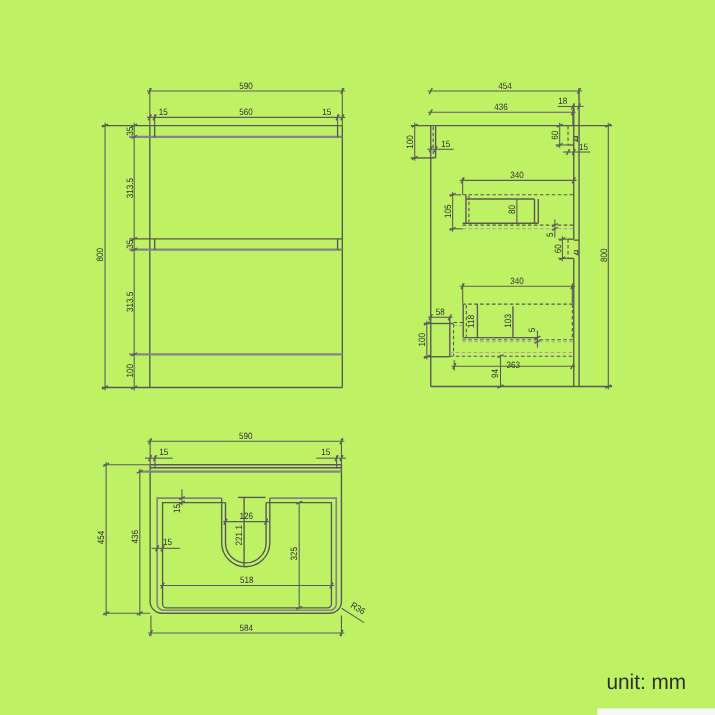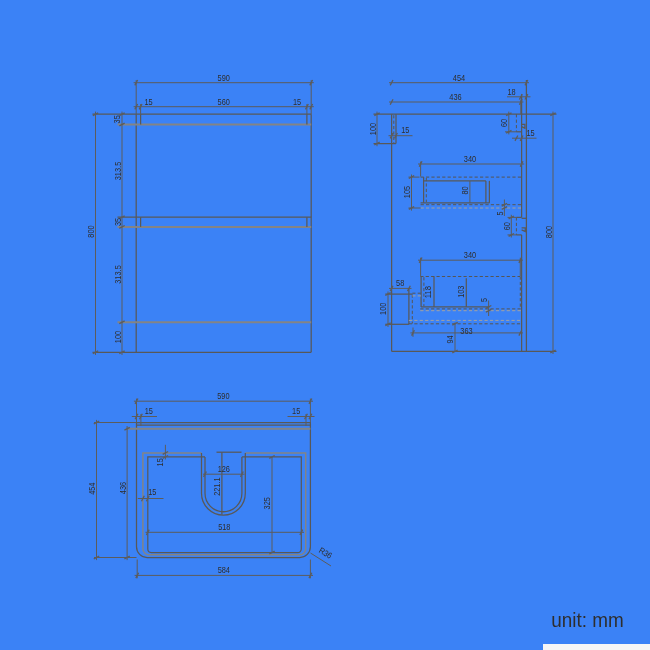--- a/index.html
+++ b/index.html
@@ -1,16 +1,16 @@
 <!DOCTYPE html>
 <html><head>
 <meta charset="utf-8">
 <style>
 html,body{margin:0;padding:0;background:#ffffff;}
-#page{width:650px;height:650px;position:relative;background:#3b82f6;}
+#page{width:650px;height:650px;position:relative;background:#bef264;}
 svg{display:block;font-family:"Liberation Sans", sans-serif;}
 </style>
 </head>
 <body>
 
 <div id="page">
 <svg width="650" height="650" viewBox="0 0 650 650">
 
 <g>
 <line x1="92.5" y1="114.2" x2="311.2" y2="114.2" stroke="#585858" stroke-width="1.25"></line>

